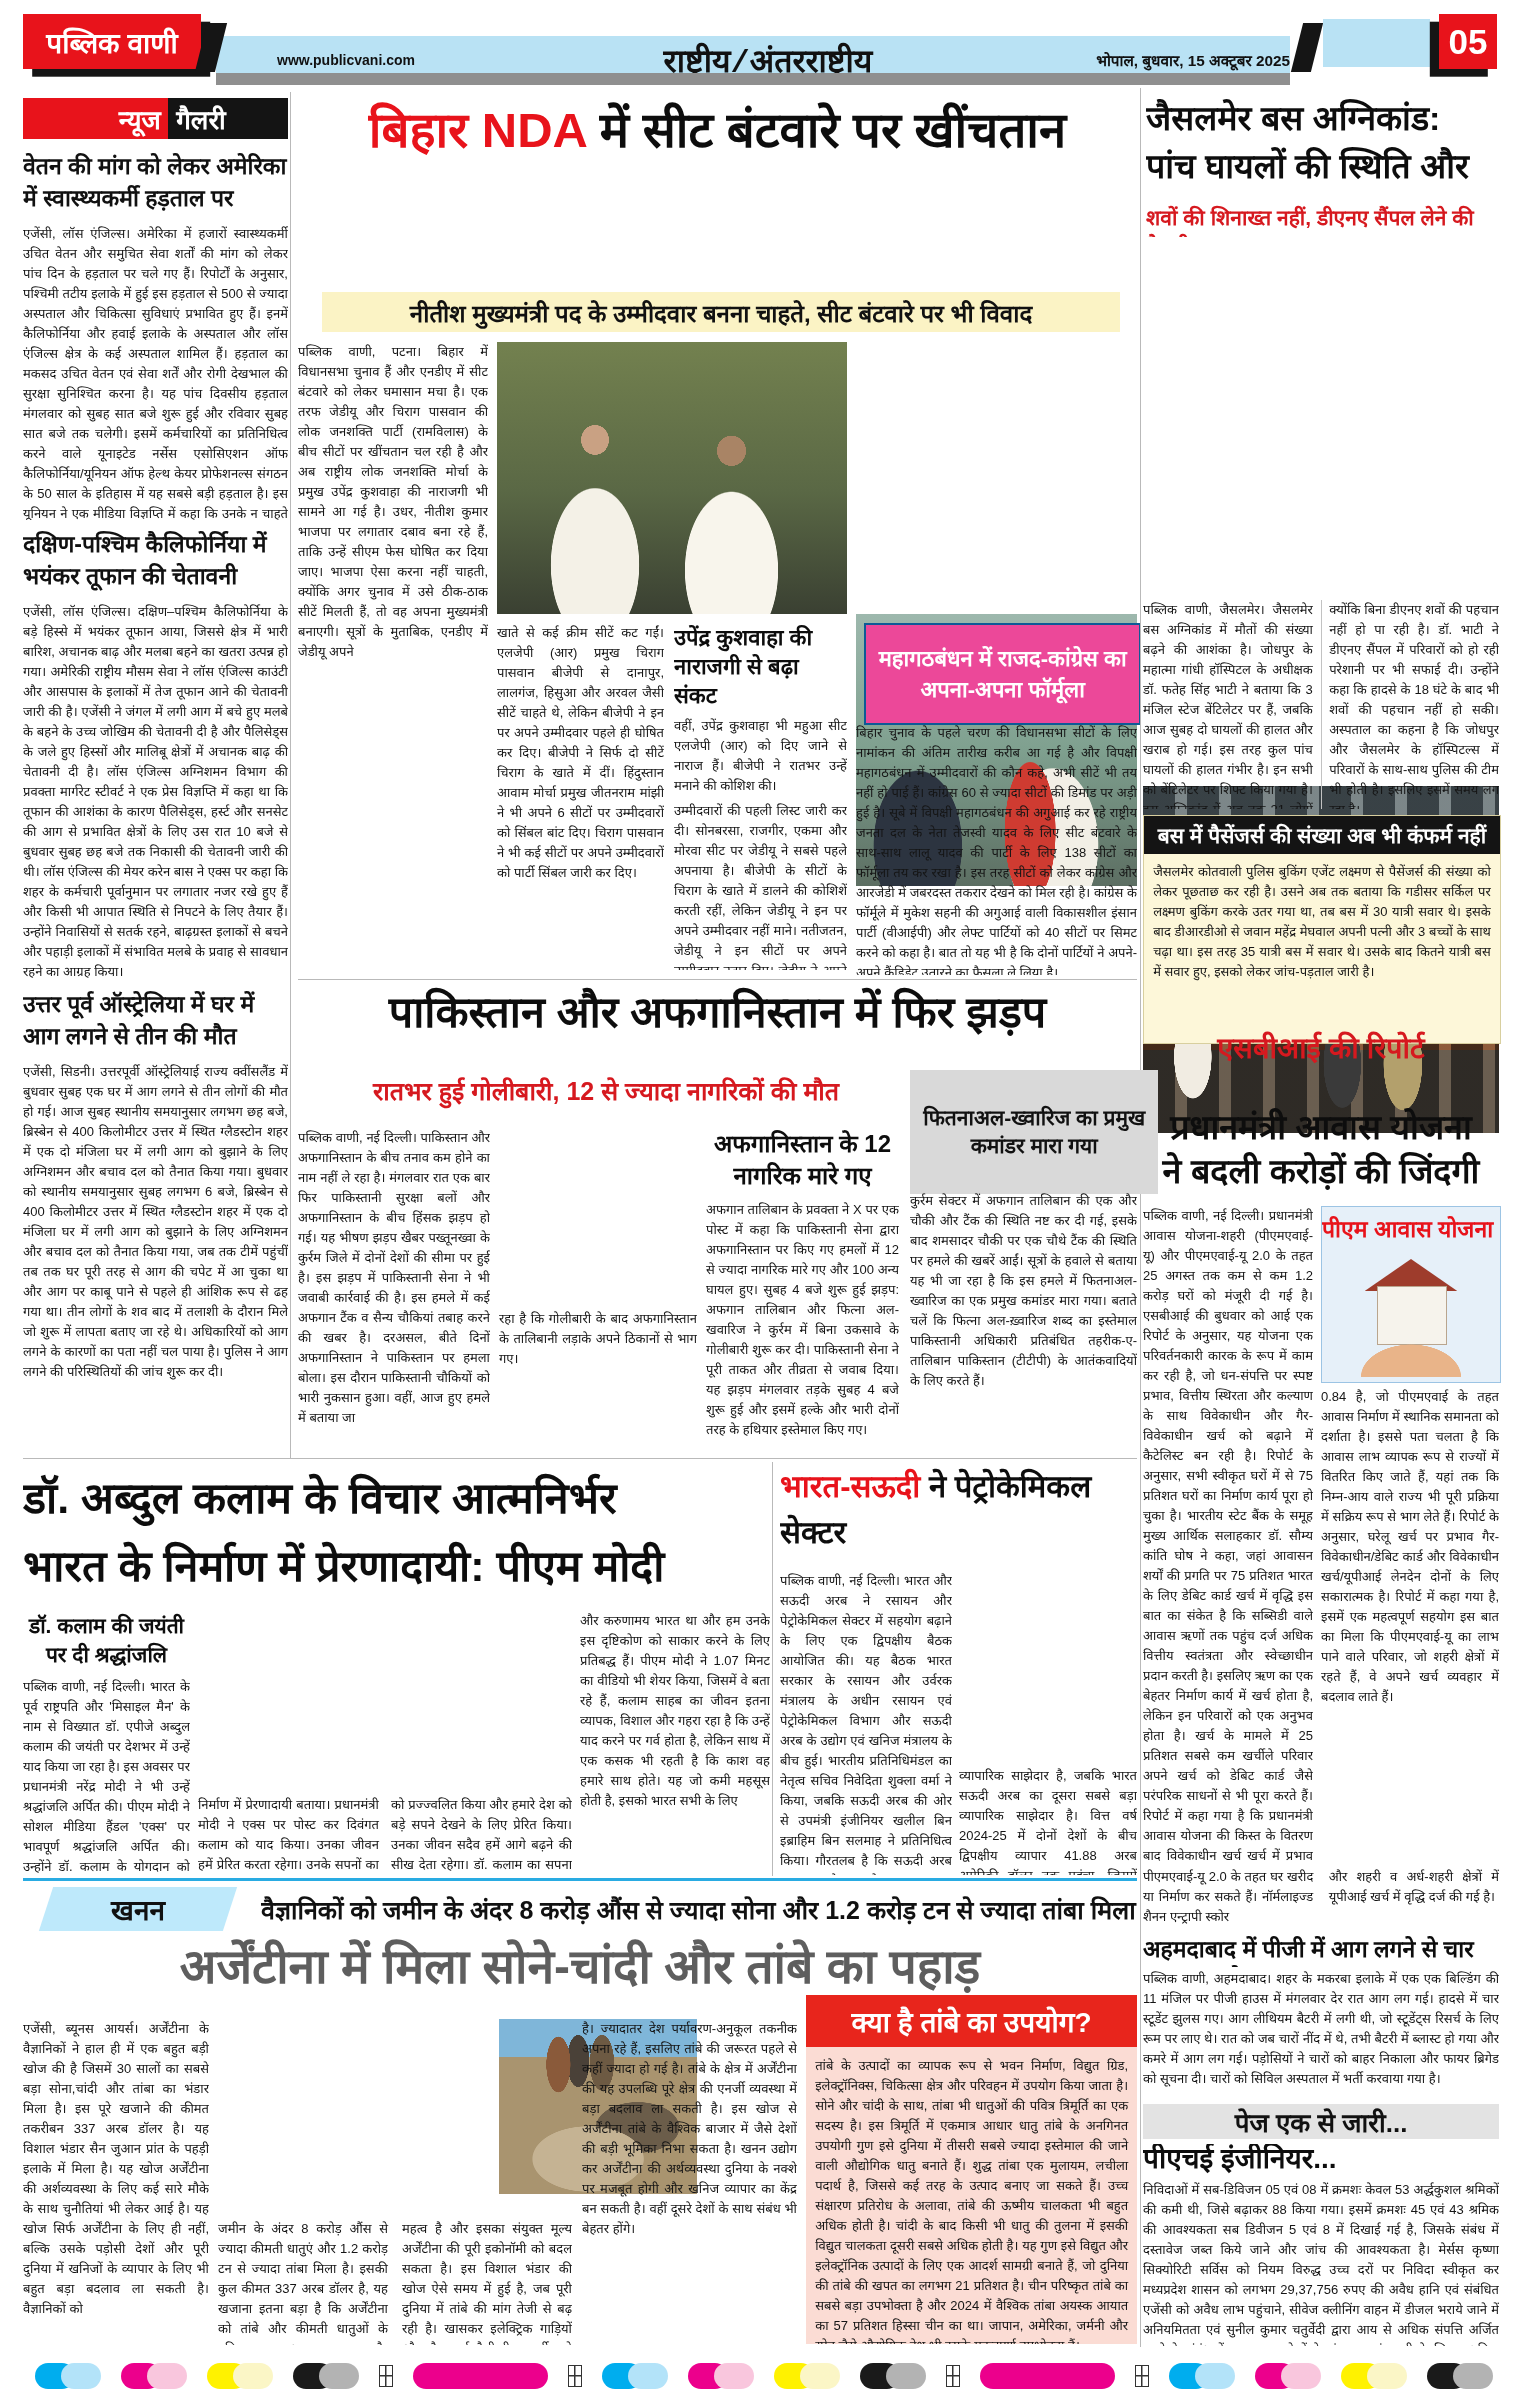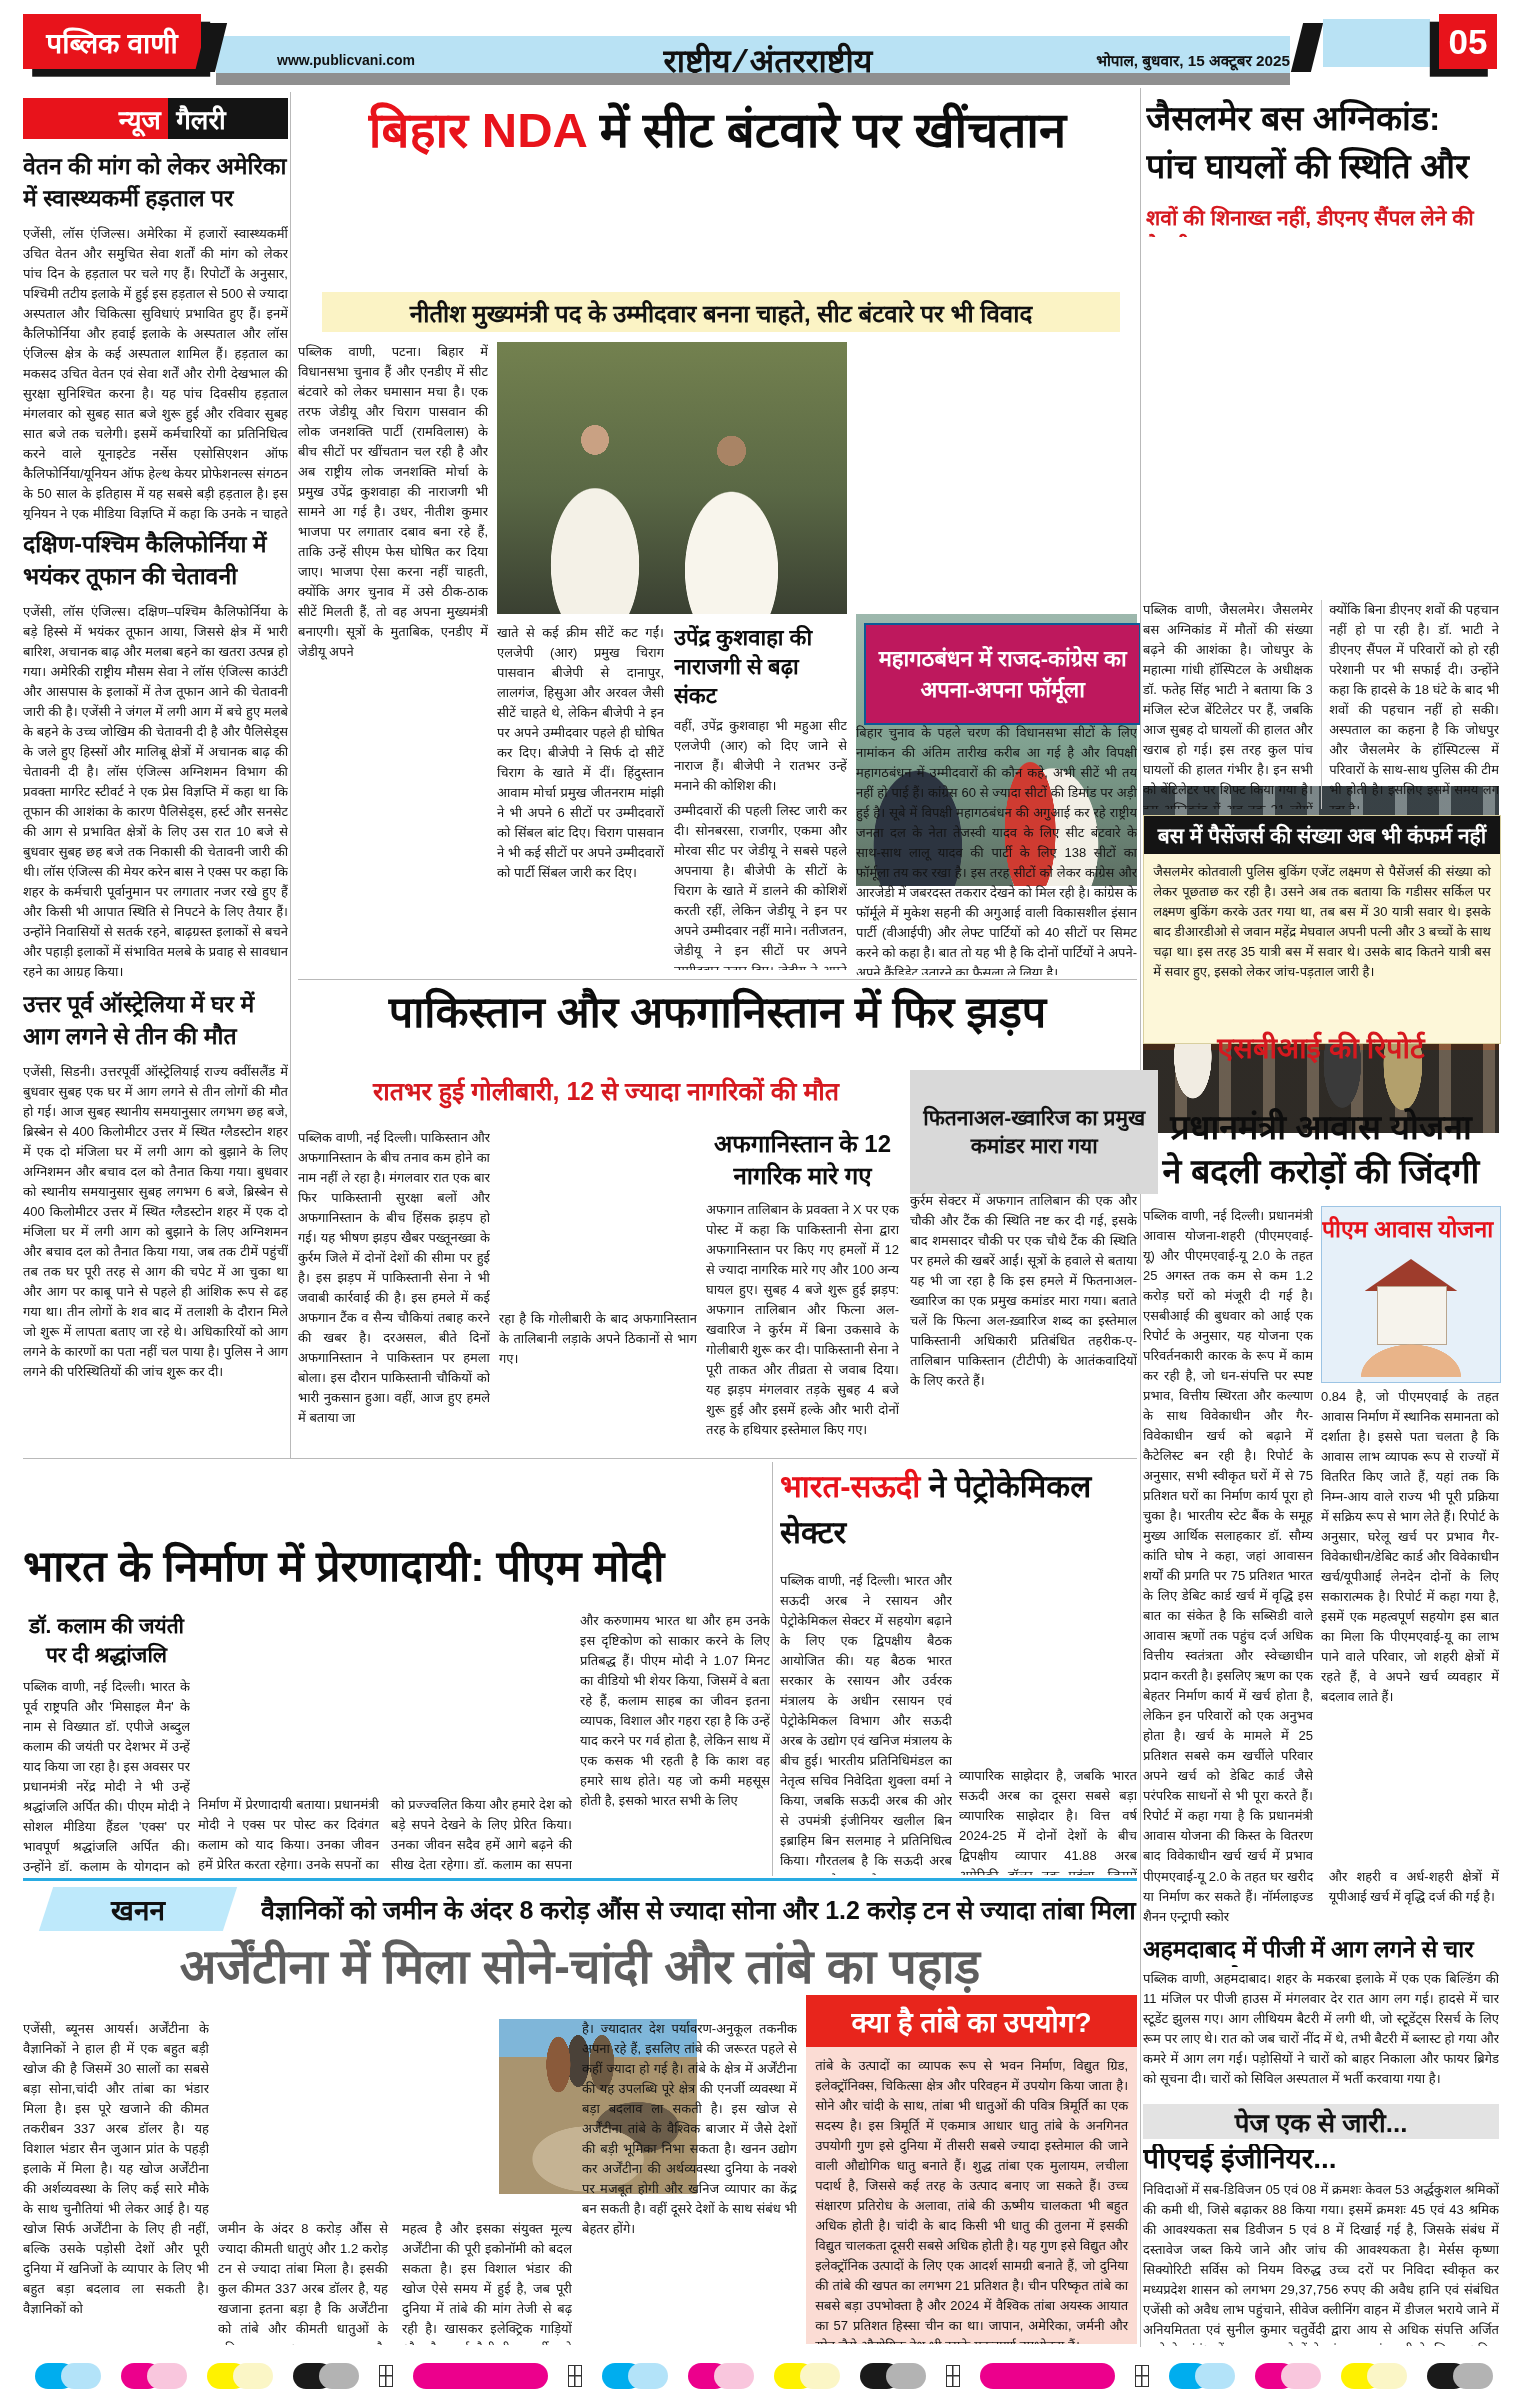--- a/index.html
+++ b/index.html
@@ -19,21 +19,21 @@
   .graybar{background:#8f8f8f;}
   
   .ng-head{display:flex;font-weight:bold;font-size:26px;color:#fff;}
   .ng-red{background:#e8131b;flex:0 0 52%;display:flex;align-items:center;justify-content:flex-end;padding-right:7.7px;}
   .ng-black{background:#141414;flex:1;display:flex;align-items:center;padding-left:7.7px;}
   .ng-h2{font-weight:bold;font-size:23px;line-height:32px;color:#111;}
   
   .lead-h{font-weight:bold;font-size:49px;line-height:72px;text-align:center;color:#0d0d0d;}
   .red-t{color:#e8131b;}
   .yellow-sub{background:#fbf3c5;font-weight:bold;font-size:24px;display:flex;align-items:center;justify-content:center;color:#111;}
-  .blue-box{background:#be185d;border:2.3px solid #0d5a96;color:#fff;font-weight:bold;font-size:22px;line-height:31px;text-align:center;display:flex;align-items:center;justify-content:center;padding:4.6px 7.7px;}
+  .blue-box{background:#ec4899;border:2.3px solid #0d5a96;color:#fff;font-weight:bold;font-size:22px;line-height:31px;text-align:center;display:flex;align-items:center;justify-content:center;padding:4.6px 7.7px;}
   .sub-black{font-weight:bold;font-size:22px;line-height:29px;color:#0d0d0d;}
   .red-sub{color:#d6191f;font-weight:bold;}
   .gray-box{background:#d9d9d9;font-weight:bold;font-size:21px;line-height:28px;text-align:center;color:#111;display:flex;align-items:center;justify-content:center;padding:6.1px 10.7px;}
   .ybox{background:#fdf7d9;border:0.8px solid #d8cf9f;}
   .ybox-head{background:#141414;color:#fff;font-weight:bold;font-size:21px;display:flex;align-items:center;justify-content:center;}
   .kicker-red{color:#d6191f;font-weight:bold;font-size:29px;text-align:center;}
   .h44{font-weight:bold;font-size:34px;line-height:44px;text-align:center;color:#0d0d0d;}
   .h58{font-weight:bold;font-size:43px;line-height:55px;text-align:center;color:#0d0d0d;}
   .h46{font-weight:bold;font-size:34px;line-height:48px;color:#0d0d0d;}
   .gray-head{font-weight:bold;font-size:48px;line-height:61px;text-align:center;color:#5e5e5e;}
@@ -170,21 +170,21 @@
 <div class="abs photo ph-debris" style="left:499px;top:1128px;width:198px;height:175px;"></div>
 <div class="abs bt" style="left:499px;top:1309px;width:198px;height:144px;">रहा है कि गोलीबारी के बाद अफगानिस्तान के तालिबानी लड़ाके अपने ठिकानों से भाग गए।</div>
 <div class="abs" style="left:706px;top:1128px;width:193px;height:325px;">
   <div class="sub-black center" style="font-size:24px;line-height:32px;">अफगानिस्तान के 12 नागरिक मारे गए</div>
   <div class="bt" style="margin-top:7.7px;height:246px;overflow:hidden;">अफगान तालिबान के प्रवक्ता ने X पर एक पोस्ट में कहा कि पाकिस्तानी सेना द्वारा अफगानिस्तान पर किए गए हमलों में 12 से ज्यादा नागरिक मारे गए और 100 अन्य घायल हुए। सुबह 4 बजे शुरू हुई झड़प: अफगान तालिबान और फित्ना अल-खवारिज ने कुर्रम में बिना उकसावे के गोलीबारी शुरू कर दी। पाकिस्तानी सेना ने पूरी ताकत और तीव्रता से जवाब दिया। यह झड़प मंगलवार तड़के सुबह 4 बजे शुरू हुई और इसमें हल्के और भारी दोनों तरह के हथियार इस्तेमाल किए गए।</div>
 </div>
 <div class="abs bt" style="left:910px;top:1191px;width:227px;height:262px;">कुर्रम सेक्टर में अफगान तालिबान की एक और चौकी और टैंक की स्थिति नष्ट कर दी गई, इसके बाद शमसादर चौकी पर एक चौथे टैंक की स्थिति पर हमले की खबरें आईं। सूत्रों के हवाले से बताया यह भी जा रहा है कि इस हमले में फितनाअल-ख्वारिज का एक प्रमुख कमांडर मारा गया। बताते चलें कि फित्ना अल-ख़्वारिज शब्द का इस्तेमाल पाकिस्तानी अधिकारी प्रतिबंधित तहरीक-ए-तालिबान पाकिस्तान (टीटीपी) के आतंकवादियों के लिए करते हैं।</div>
 <div class="hrule" style="left:23px;top:1458px;width:1114px;"></div>
 
 <div class="abs" style="left:23px;top:1464px;width:747px;height:141px;font-weight:bold;font-size:43px;line-height:68px;color:#0d0d0d;">
-  <br>
+  <span>डॉ. अब्दुल कलाम के विचार आत्मनिर्भर</span><br>
   <span>भारत के निर्माण में प्रेरणादायी: पीएम मोदी</span>
 </div>
 <div class="abs" style="left:23px;top:1611px;width:167px;height:265px;">
   <div class="sub-black center" style="font-size:21px;">डॉ. कलाम की जयंती पर दी श्रद्धांजलि</div>
   <div class="bt" style="margin-top:7.7px;height:196px;overflow:hidden;">पब्लिक वाणी, नई दिल्ली। भारत के पूर्व राष्ट्रपति और 'मिसाइल मैन' के नाम से विख्यात डॉ. एपीजे अब्दुल कलाम की जयंती पर देशभर में उन्हें याद किया जा रहा है। इस अवसर पर प्रधानमंत्री नरेंद्र मोदी ने भी उन्हें श्रद्धांजलि अर्पित की। पीएम मोदी ने सोशल मीडिया हैंडल 'एक्स' पर भावपूर्ण श्रद्धांजलि अर्पित की। उन्होंने डॉ. कलाम के योगदान को रेखांकित करते हुए उनके विचारों को आत्मनिर्भर भारत के</div>
 </div>
 
 <div class="abs cols" style="left:198px;top:1795px;width:374px;height:81px;">
   <div class="bt" style="flex:1;padding-right:6.1px;">निर्माण में प्रेरणादायी बताया। प्रधानमंत्री मोदी ने एक्स पर पोस्ट कर दिवंगत कलाम को याद किया। उनका जीवन हमें प्रेरित करता रहेगा। उनके सपनों का भारत बनाने का संकल्प हम सबका है।</div>
   <div class="bt" style="flex:1;padding-left:6.1px;">को प्रज्ज्वलित किया और हमारे देश को बड़े सपने देखने के लिए प्रेरित किया। उनका जीवन सदैव हमें आगे बढ़ने की सीख देता रहेगा। डॉ. कलाम का सपना एक सशक्त</div>

